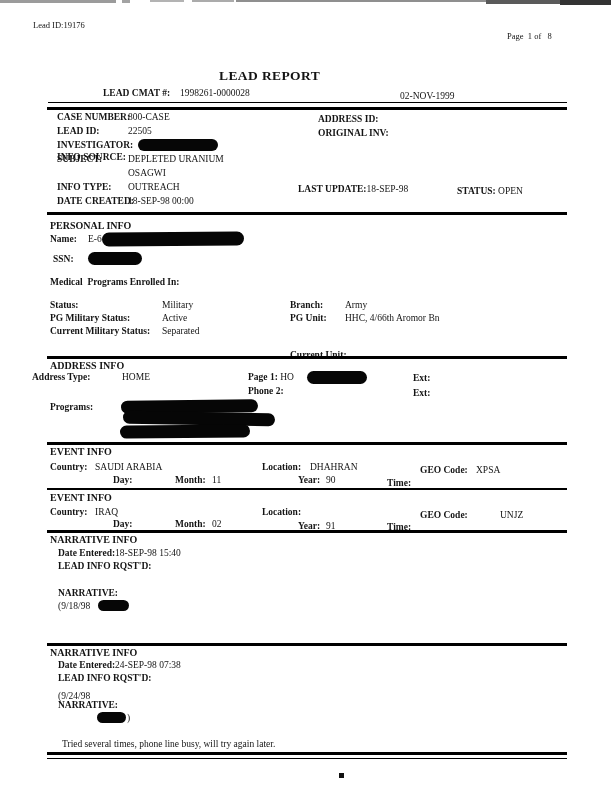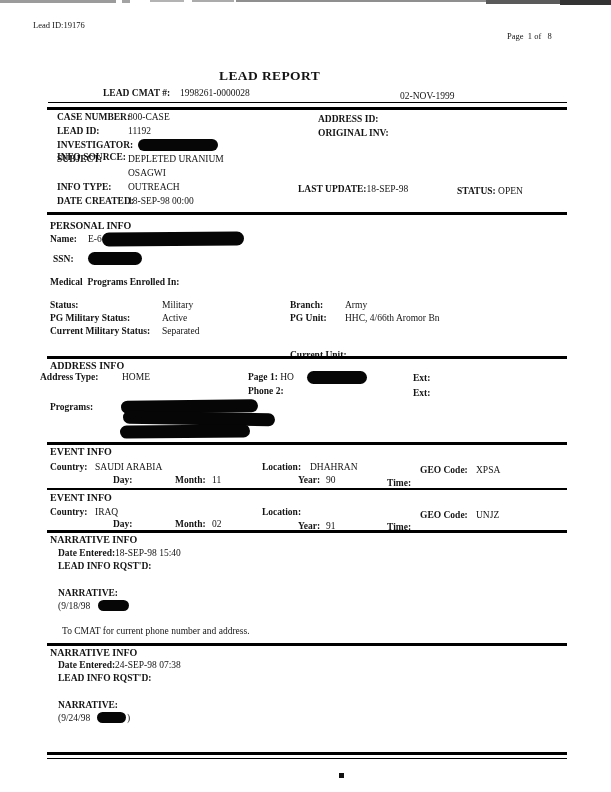--- a/index.html
+++ b/index.html
@@ -42,21 +42,21 @@
   <div class="t" style="left:180px;top:88px">1998261-0000028</div>
   <div class="t" style="left:400px;top:91px">02-NOV-1999</div>
   <div class="line" style="top:102px;height:1px;left:48px;width:519px"></div>
   <div class="line" style="top:107px;height:3px"></div>
 
   <div class="t b" style="left:57px;top:112px">CASE NUMBER:</div>
   <div class="t" style="left:128px;top:112px">800-CASE</div>
   <div class="t b" style="left:318px;top:114px">ADDRESS ID:</div>
 
   <div class="t b" style="left:57px;top:126px">LEAD ID:</div>
-  <div class="t" style="left:128px;top:126px">11192</div>
+  <div class="t" style="left:128px;top:126px">22505</div>
   <div class="t b" style="left:318px;top:128px">ORIGINAL INV:</div>
 
   <div class="t b" style="left:57px;top:140px">INVESTIGATOR:</div>
   <div class="redact" style="left:138px;top:139px;width:80px;height:12px"></div>
 
   <div class="t b" style="left:57px;top:154px">SUBJECT:</div>
   <div class="t" style="left:128px;top:154px">DEPLETED URANIUM</div>
 
   <div class="t b" style="left:57px;top:152px">INFO SOURCE:</div>
   <div class="t" style="left:128px;top:168px">OSAGWI</div>
@@ -90,21 +90,21 @@
   <div class="t" style="left:345px;top:313px">HHC, 4/66th Aromor Bn</div>
 
   <div class="t b" style="left:50px;top:326px">Current Military Status:</div>
   <div class="t" style="left:162px;top:326px">Separated</div>
 
   <div class="t b" style="left:290px;top:350px">Current Unit:</div>
 
   <div class="line" style="top:356px;height:3px"></div>
 
   <div class="h" style="left:50px;top:360px">ADDRESS INFO</div>
-  <div class="t b" style="left:40px;top:372px">Address Type:</div>
+  <div class="t b" style="left:32px;top:372px">Address Type:</div>
   <div class="t" style="left:122px;top:372px">HOME</div>
   <div class="t" style="left:248px;top:372px"><span class="b">Page 1:</span><span> </span><span>HO</span></div>
   <div class="redact" style="left:307px;top:371px;width:60px;height:13px;border-radius:7px"></div>
   <div class="t b" style="left:413px;top:373px">Ext:</div>
   <div class="t b" style="left:248px;top:386px">Phone 2:</div>
   <div class="t b" style="left:413px;top:388px">Ext:</div>
   <div class="t b" style="left:50px;top:402px">Programs:</div>
   <div class="redact" style="left:121px;top:400px;width:137px;height:13px;border-radius:7px;transform:rotate(-.6deg)"></div>
   <div class="redact" style="left:123px;top:412px;width:152px;height:13px;border-radius:7px;transform:rotate(1deg)"></div>
   <div class="redact" style="left:120px;top:425px;width:130px;height:13px;border-radius:7px;transform:rotate(-.5deg)"></div>
@@ -126,46 +126,46 @@
   <div class="t b" style="left:387px;top:478px">Time:</div>
 
   <div class="line" style="top:488px;height:2px"></div>
 
   <div class="h" style="left:50px;top:492px">EVENT INFO</div>
   <div class="t b" style="left:50px;top:507px">Country:</div>
   <div class="t" style="left:95px;top:507px">IRAQ</div>
   <div class="t b" style="left:262px;top:507px">Location:</div>
   <div class="t" style="left:310px;top:507px"></div>
   <div class="t b" style="left:420px;top:510px">GEO Code:</div>
-  <div class="t" style="left:476px;top:510px">UNJZ</div>
+  <div class="t" style="left:500px;top:510px">UNJZ</div>
   <div class="t b" style="left:113px;top:519px">Day:</div>
   <div class="t b" style="left:175px;top:519px">Month:</div>
   <div class="t" style="left:212px;top:519px">02</div>
   <div class="t b" style="left:298px;top:521px">Year:</div>
   <div class="t" style="left:326px;top:521px">91</div>
   <div class="t b" style="left:387px;top:522px">Time:</div>
 
   <div class="line" style="top:530px;height:3px"></div>
 
   <div class="h" style="left:50px;top:534px">NARRATIVE INFO</div>
   <div class="t" style="left:58px;top:548px"><span class="b">Date Entered:</span><span>18-SEP-98 15:40</span></div>
   <div class="t b" style="left:58px;top:561px">LEAD INFO RQST'D:</div>
   <div class="t b" style="left:58px;top:588px">NARRATIVE:</div>
   <div class="t" style="left:58px;top:601px">(9/18/98</div>
   <div class="redact" style="left:98px;top:600px;width:31px;height:11px;border-radius:6px"></div>
-  <div class="t" style="left:62px;top:626px">To CMAT for current phone number and address.</div>
 
   <div class="line" style="top:643px;height:3px"></div>
 
   <div class="h" style="left:50px;top:647px">NARRATIVE INFO</div>
   <div class="t" style="left:58px;top:660px"><span class="b">Date Entered:</span><span>24-SEP-98 07:38</span></div>
   <div class="t b" style="left:58px;top:673px">LEAD INFO RQST'D:</div>
   <div class="t b" style="left:58px;top:700px">NARRATIVE:</div>
-  <div class="t" style="left:58px;top:713px">(9/24/98</div>
+  <div class="t" style="left:58px;top:691px">(9/24/98</div>
   <div class="redact" style="left:97px;top:712px;width:29px;height:11px;border-radius:6px"></div>
   <div class="t" style="left:127px;top:713px">)</div>
+  <div class="t" style="left:62px;top:739px">Tried several times, phone line busy, will try again later.</div>
 
   <div class="line" style="top:752px;height:3px"></div>
   <div class="line" style="top:758px;height:1px"></div>
 
   <div class="dot" style="left:339px;top:773px;width:5px;height:5px"></div>
 
 </div>
 
 </body></html>

